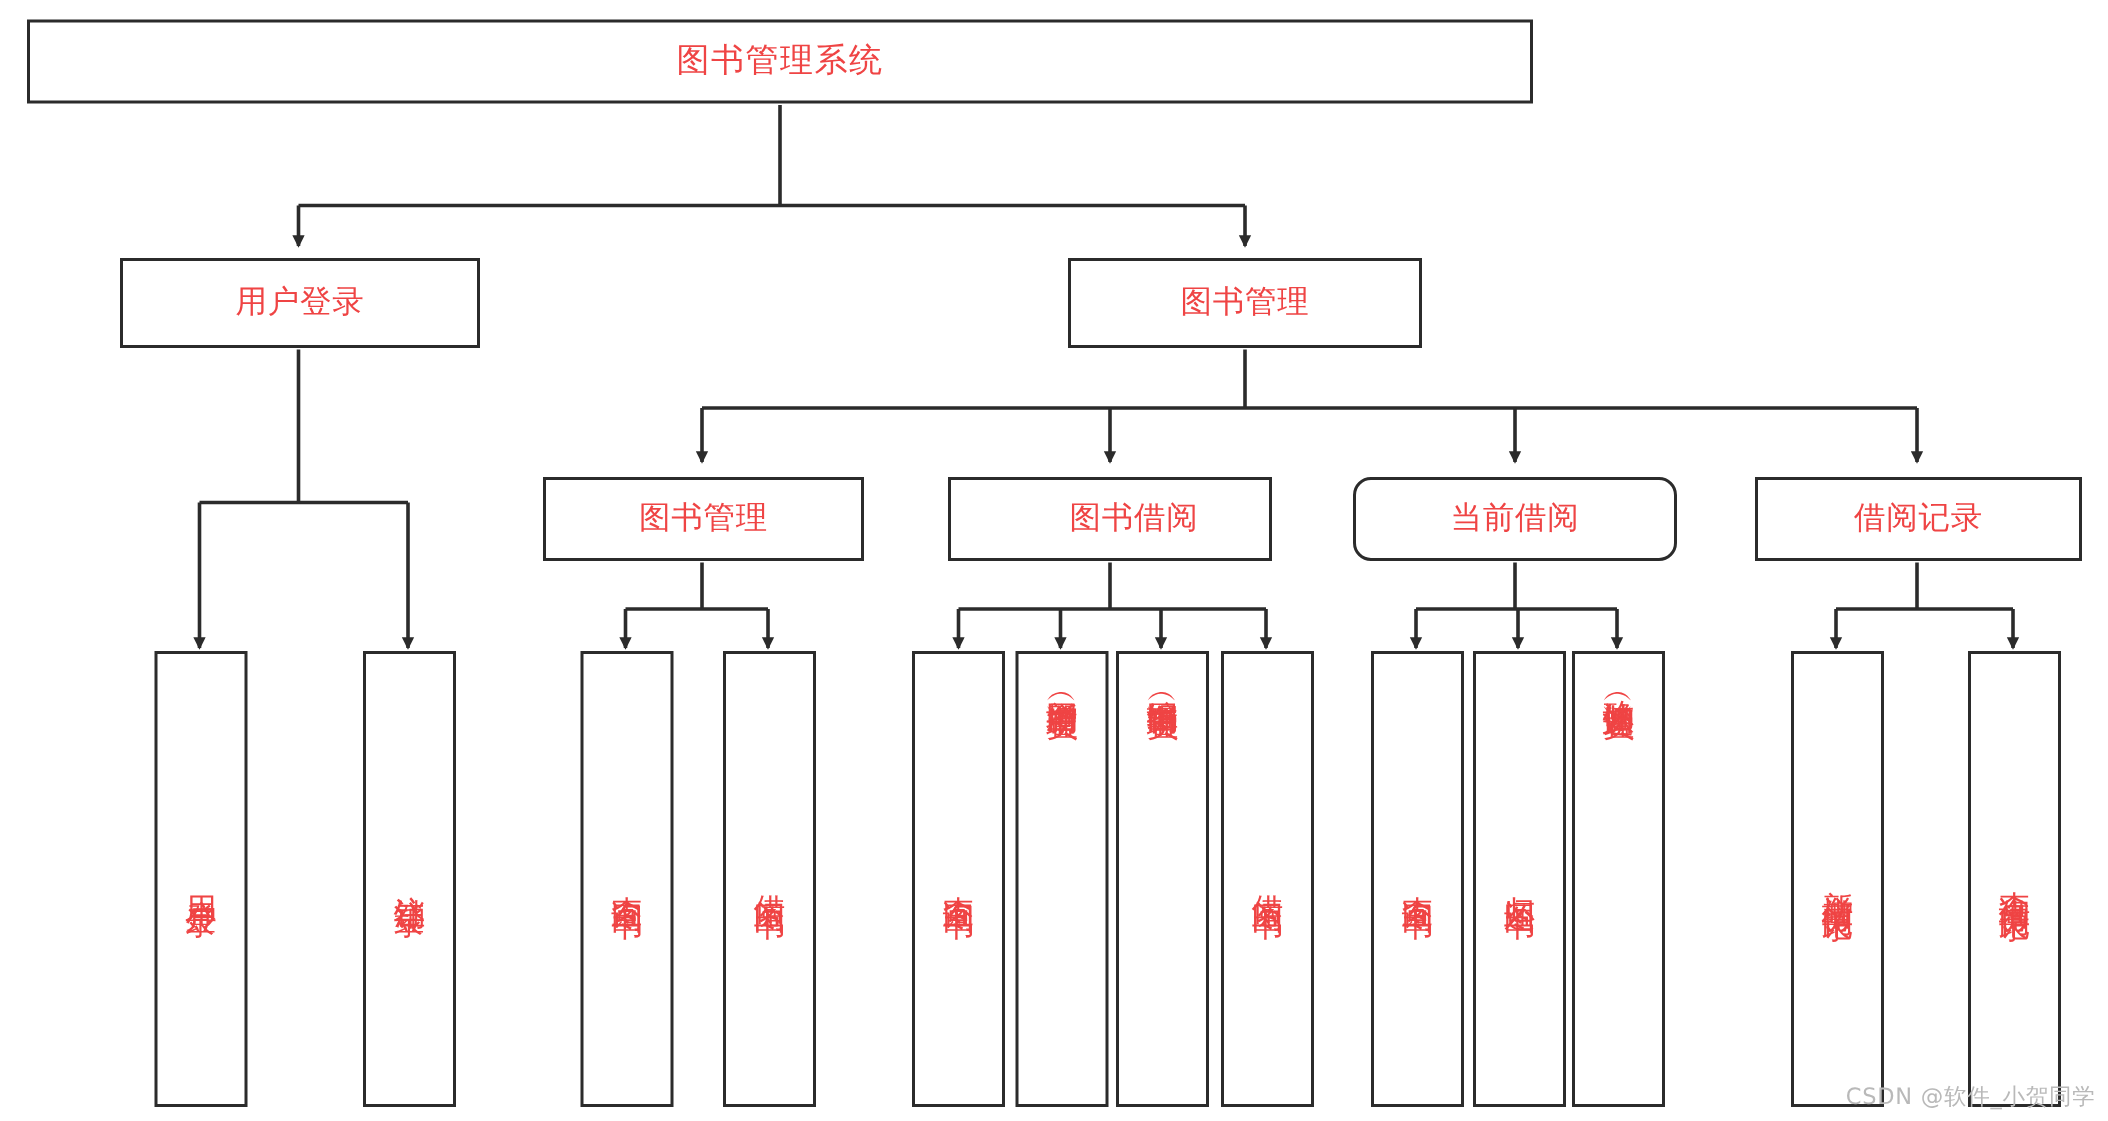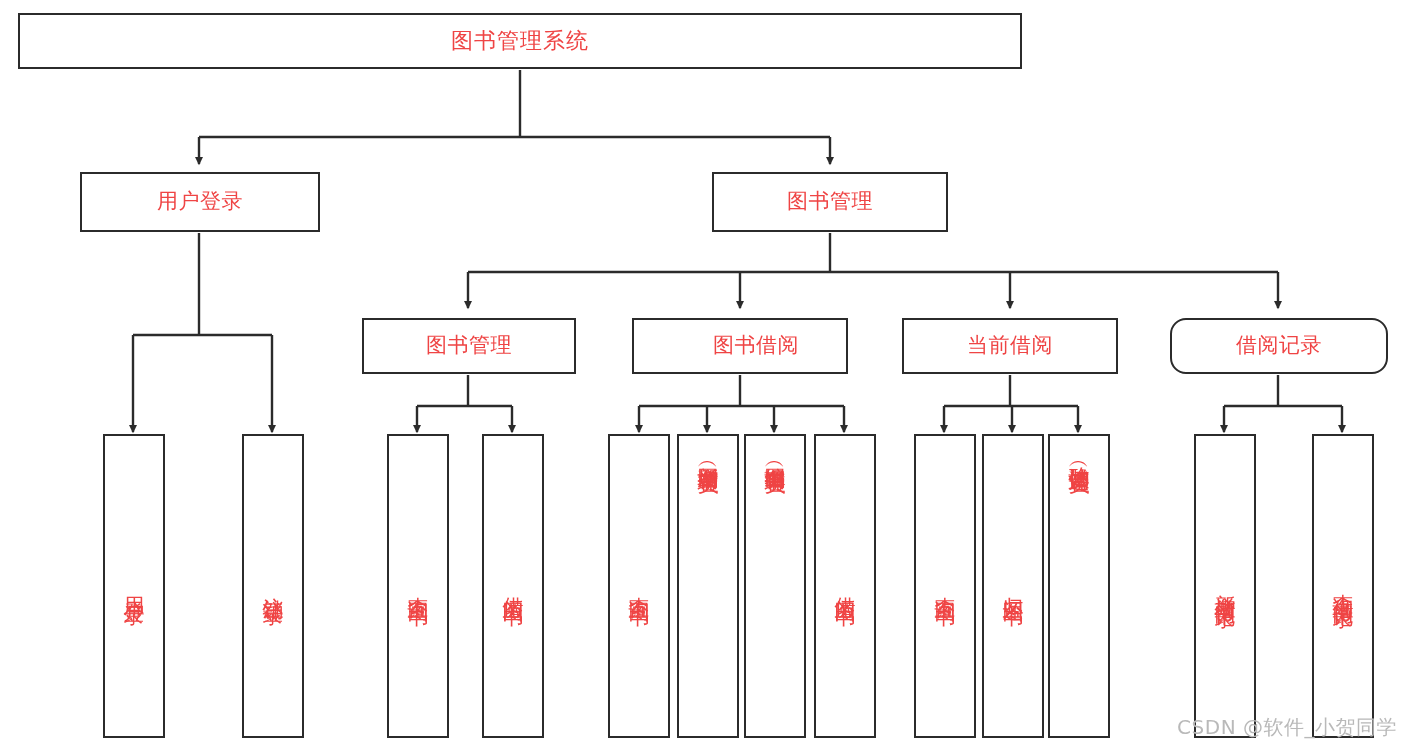--- a/index.html
+++ b/index.html
@@ -68,21 +68,21 @@
     letter-spacing: 1px;
   }
   .node.vert.center-text {
     align-items: center;
     padding-top: 0;
   }
   #watermark {
     position: absolute;
     right: 8px;
     bottom: 6px;
-    font-size: 20px;
+    font-size: 15px;
     color: #b9b9b9;
     letter-spacing: 0.5px;
     z-index: 9;
     white-space: nowrap;
     pointer-events: none;
   }
 </style>
 </head>
 <body>
 
@@ -151,25 +151,25 @@
   </div>
 
   <div class="node horiz" style="left:362px; top:318px; width:214px; height:56px;">
     <span class="node-label">图书管理</span>
   </div>
 
   <div class="node horiz" style="left:632px; top:318px; width:216px; height:56px;padding-left:32px;">
     <span class="node-label">图书借阅</span>
   </div>
 
-  <div class="node horiz" style="left:902px; top:318px; width:216px; height:56px;">
+  <div class="node horiz" style="left:902px; top:318px; width:216px; height:56px;border-radius:12px;">
     <span class="node-label">当前借阅</span>
   </div>
 
-  <div class="node horiz" style="left:1170px; top:318px; width:218px; height:56px;border-radius:16px;">
+  <div class="node horiz" style="left:1170px; top:318px; width:218px; height:56px;">
     <span class="node-label">借阅记录</span>
   </div>
 
   <div class="node vert center-text" style="left:103px; top:434px; width:62px; height:304px;">
     <span class="node-label">用户登录</span>
   </div>
 
   <div class="node vert center-text" style="left:242px; top:434px; width:62px; height:304px;">
     <span class="node-label">注销登录</span>
   </div>

